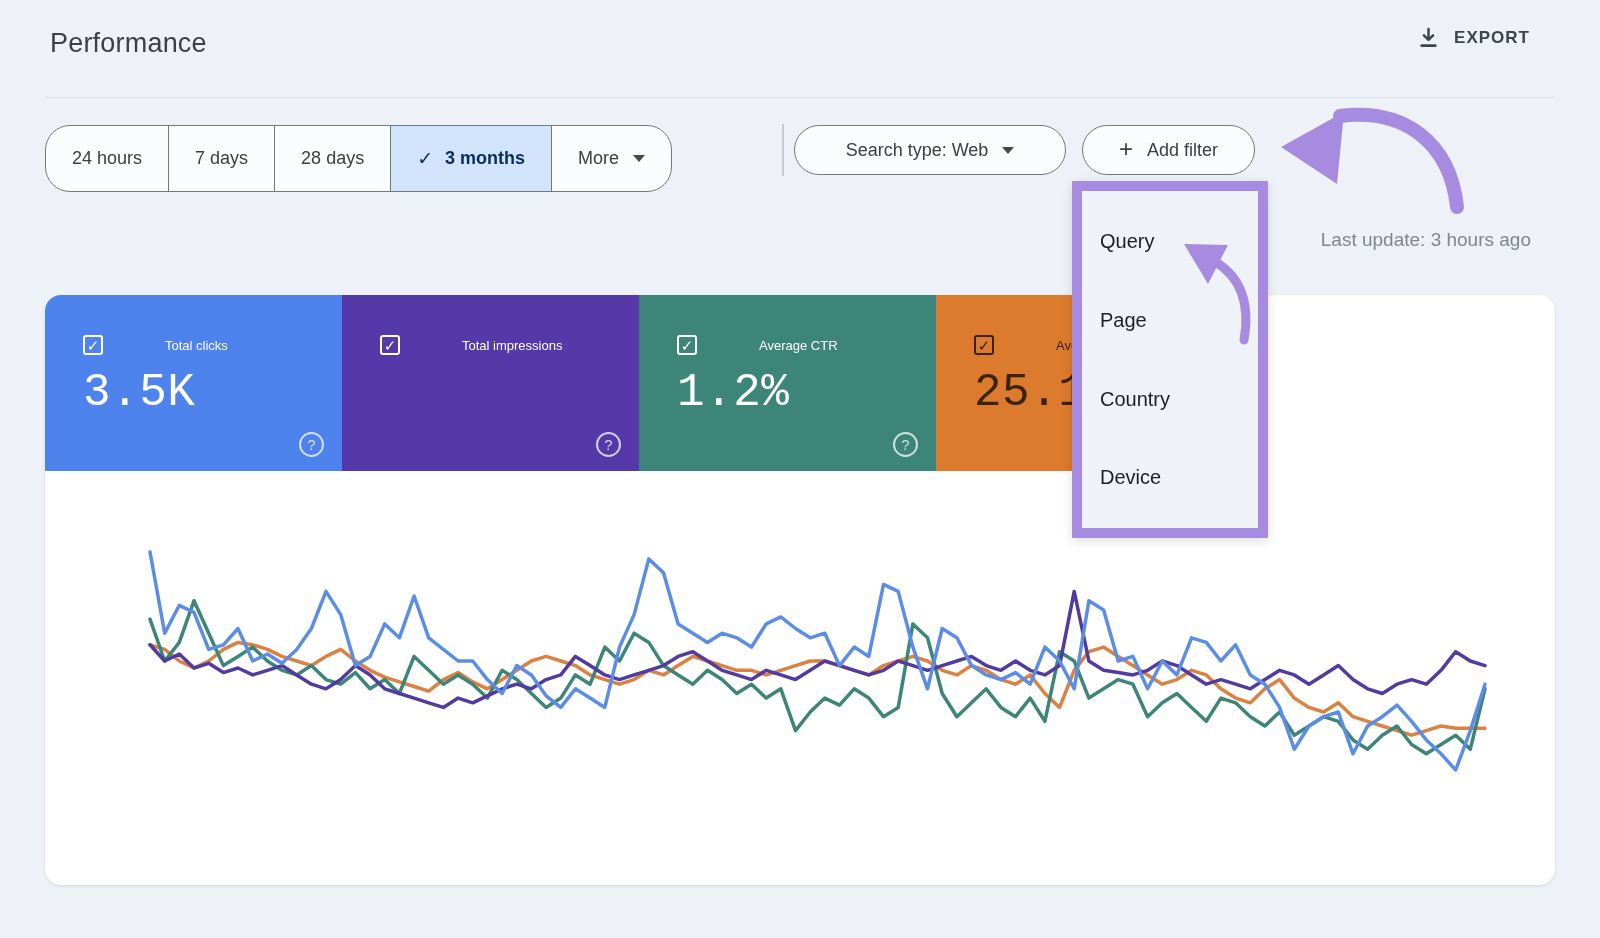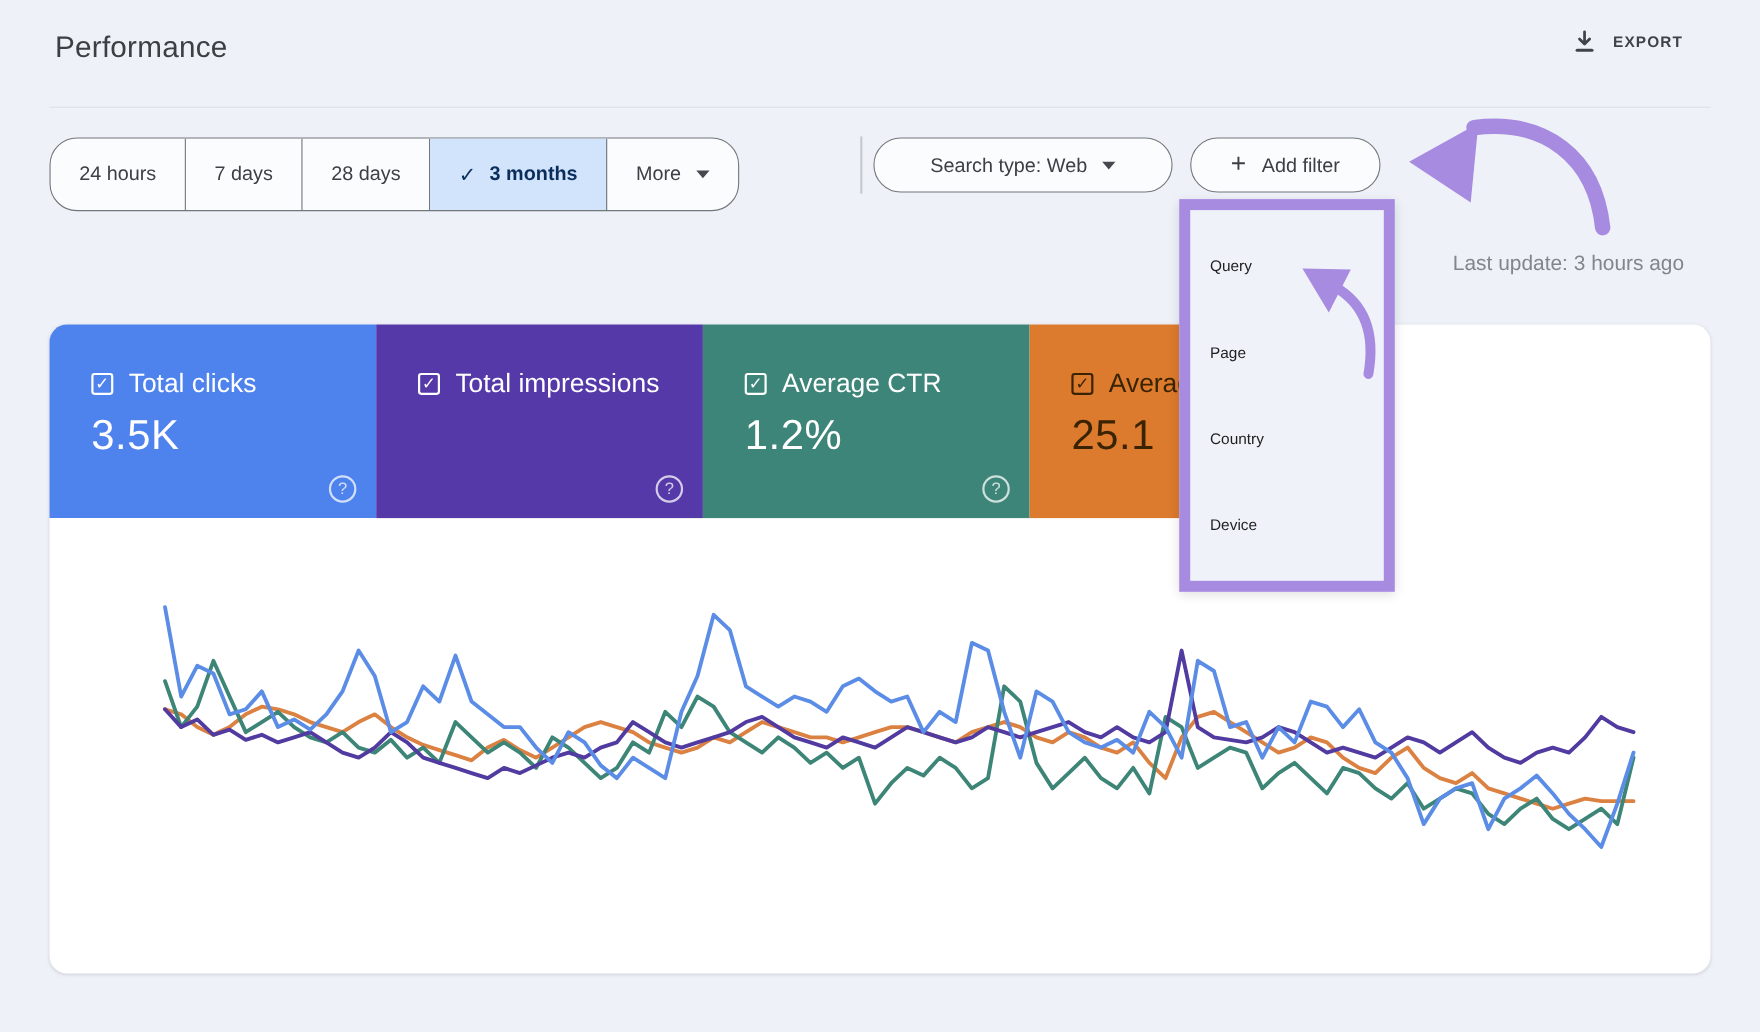--- a/index.html
+++ b/index.html
@@ -3,21 +3,21 @@
 <meta charset="utf-8">
 <style>
   * { margin:0; padding:0; box-sizing:border-box; }
   html,body { width:1600px; height:938px; }
   body { font-family:"Liberation Sans", sans-serif; background:var(--page-bg,#EEF1F8); position:relative; overflow:hidden; }
 
   .abs { position:absolute; }
 
   
   #page-title { left:50px; top:28px; font-size:27px; font-weight:500; color:#3C4043; letter-spacing:.2px; }
-  #export-btn { right:70px; top:26px; display:flex; align-items:center; gap:14px; color:#3F4449; font-size:14px; font-weight:700; letter-spacing:1px; cursor:pointer; }
+  #export-btn { right:70px; top:26px; display:flex; align-items:center; gap:14px; color:#3F4449; font-size:17px; font-weight:700; letter-spacing:1px; cursor:pointer; }
   #header-divider { left:45px; right:45px; top:97px; height:1px; background:#DDE0E5; }
 
   
   .chip-group { left:45px; top:125px; height:67px; display:flex; border:1px solid #72777B; border-radius:25px; overflow:hidden; background:#FBFCFE; }
   .seg { display:flex; align-items:center; justify-content:center; padding:0 26px; font-size:18px; color:#3C4043; border-right:1px solid #72777B; cursor:pointer; white-space:nowrap; }
   .seg:last-child { border-right:none; }
   .seg.selected { background:#D2E3FC; color:#0A2E5C; font-weight:700; gap:12px; }
   .check { font-size:19px; font-weight:400; }
   .caret { width:0; height:0; border-left:6px solid transparent; border-right:6px solid transparent; border-top:7px solid #45494D; margin-left:14px; }
   #toolbar-sep { left:782px; top:124px; width:2px; height:52px; background:#C7CAD0; }
@@ -30,32 +30,32 @@
 
   
   #main-card { left:45px; top:295px; width:1510px; height:590px; background:#fff; border-radius:16px; box-shadow:0 1px 3px rgba(60,64,67,.15); z-index:1; }
   .tile { position:absolute; top:0; width:297px; height:176px; padding:40px 0 0 38px; cursor:pointer; }
   .tile-0 { left:0; border-top-left-radius:16px; }
   .tile-1 { left:297px; }
   .tile-2 { left:594px; }
   .tile-3 { left:891px; }
   .tile-head { display:flex; align-items:center; gap:14px; white-space:nowrap; }
   .cbx { width:20px; height:20px; border:2px solid currentColor; border-radius:3px; font-size:15px; line-height:17px; text-align:center; flex:none; }
-  .tile-label { font-size:24px; }
-  .tile-value { font-size:38px; margin-top:12px; letter-spacing:.5px; }
+  .tile-label { font-size:13px;margin-left:48px; }
+  .tile-value { font-size:46px; margin-top:12px; letter-spacing:.5px;font-family:Liberation Mono, monospace; }
   .help-icon { position:absolute; right:18px; bottom:14px; width:25px; height:25px; border:2px solid; border-radius:50%; font-size:15px; display:flex; align-items:center; justify-content:center; opacity:.75; cursor:pointer; }
 
   
   #chart-svg { left:145px; top:535px; width:1345px; height:255px; z-index:2; }
   #x-axis { left:145px; top:820px; width:1345px; height:24px; }
   .tick { position:absolute; transform:translateX(-50%); font-size:15px; color:#5F6368; white-space:nowrap; }
 
   
   #filter-menu { left:1072px; top:181px; width:196px; height:357px; border:10px solid var(--annotation,#A78BE0); background:#EFF2F9; box-shadow:0 3px 10px rgba(0,0,0,.13); z-index:50; }
-  .menu-item { position:absolute; left:18px; height:28px; line-height:28px; font-size:14px; font-weight:500; color:#1F1F1F; cursor:pointer; }
+  .menu-item { position:absolute; left:18px; height:28px; line-height:28px; font-size:20px; font-weight:500; color:#1F1F1F; cursor:pointer; }
   .mi-0 { top:36px; } .mi-1 { top:115px; } .mi-2 { top:194px; } .mi-3 { top:272px; }
 
   #annotation-arrows { left:0; top:0; width:1600px; height:938px; z-index:60; pointer-events:none; }
 </style>
 </head>
 <body>
 
 <div class="abs" id="page-title">Performance</div>
 
 <div class="abs" id="export-btn">

